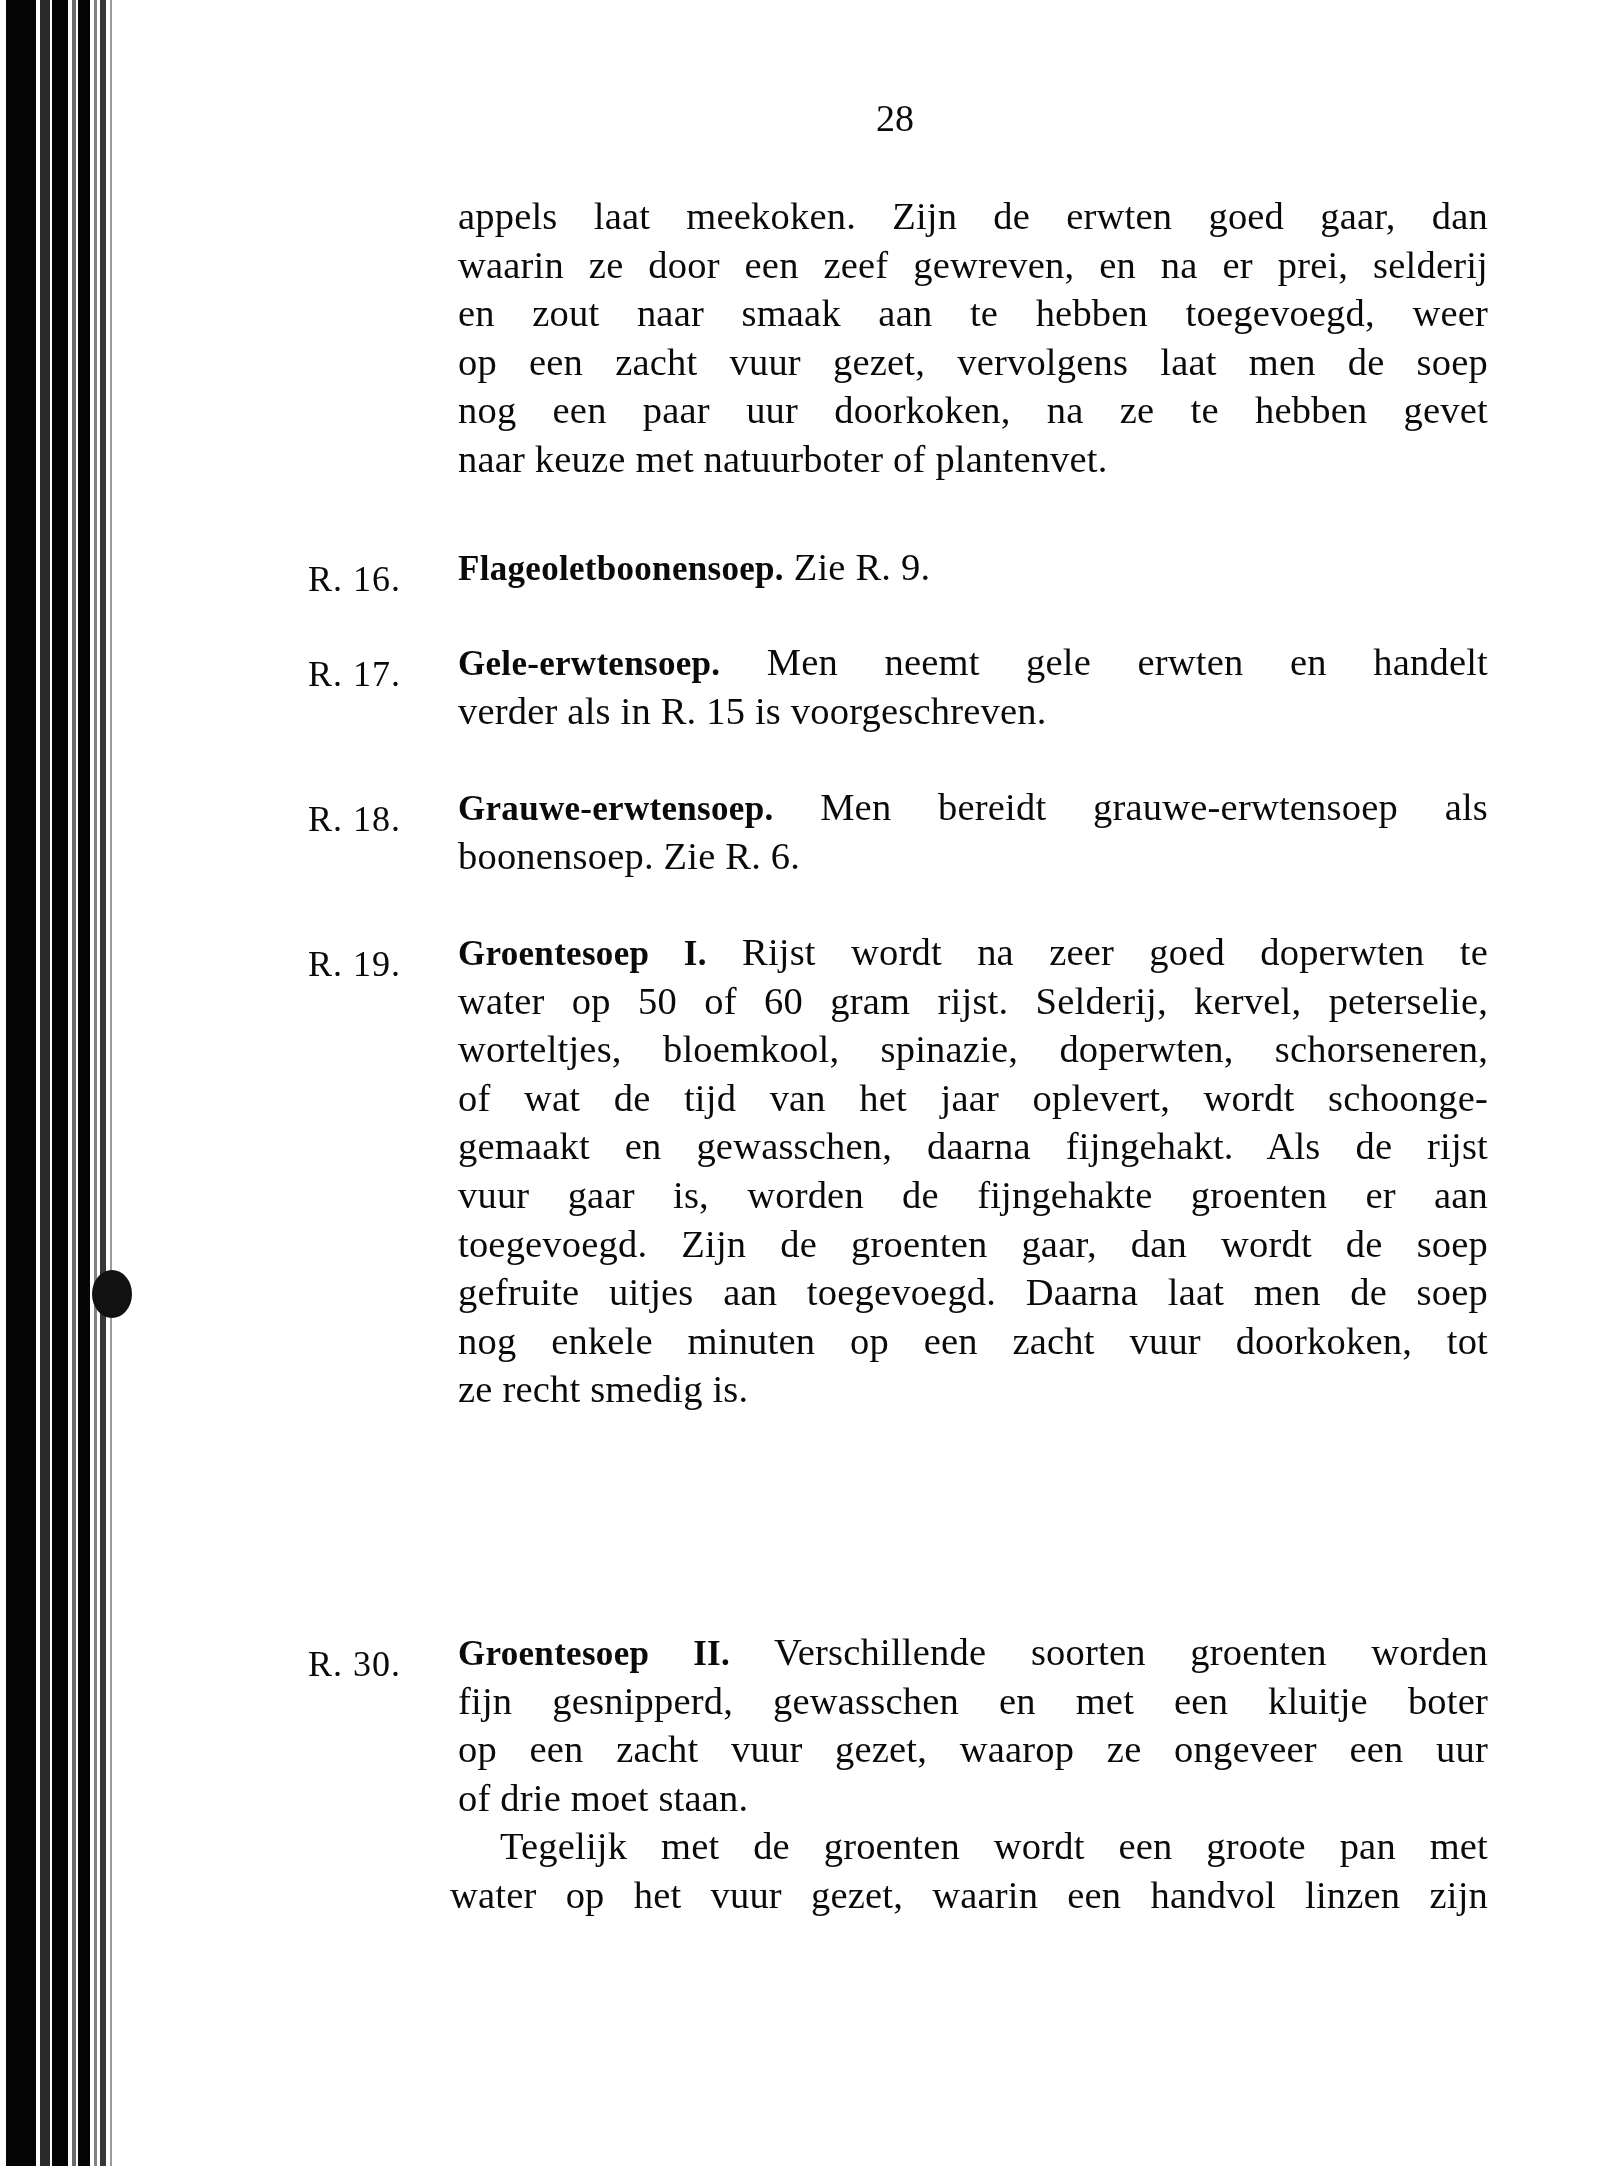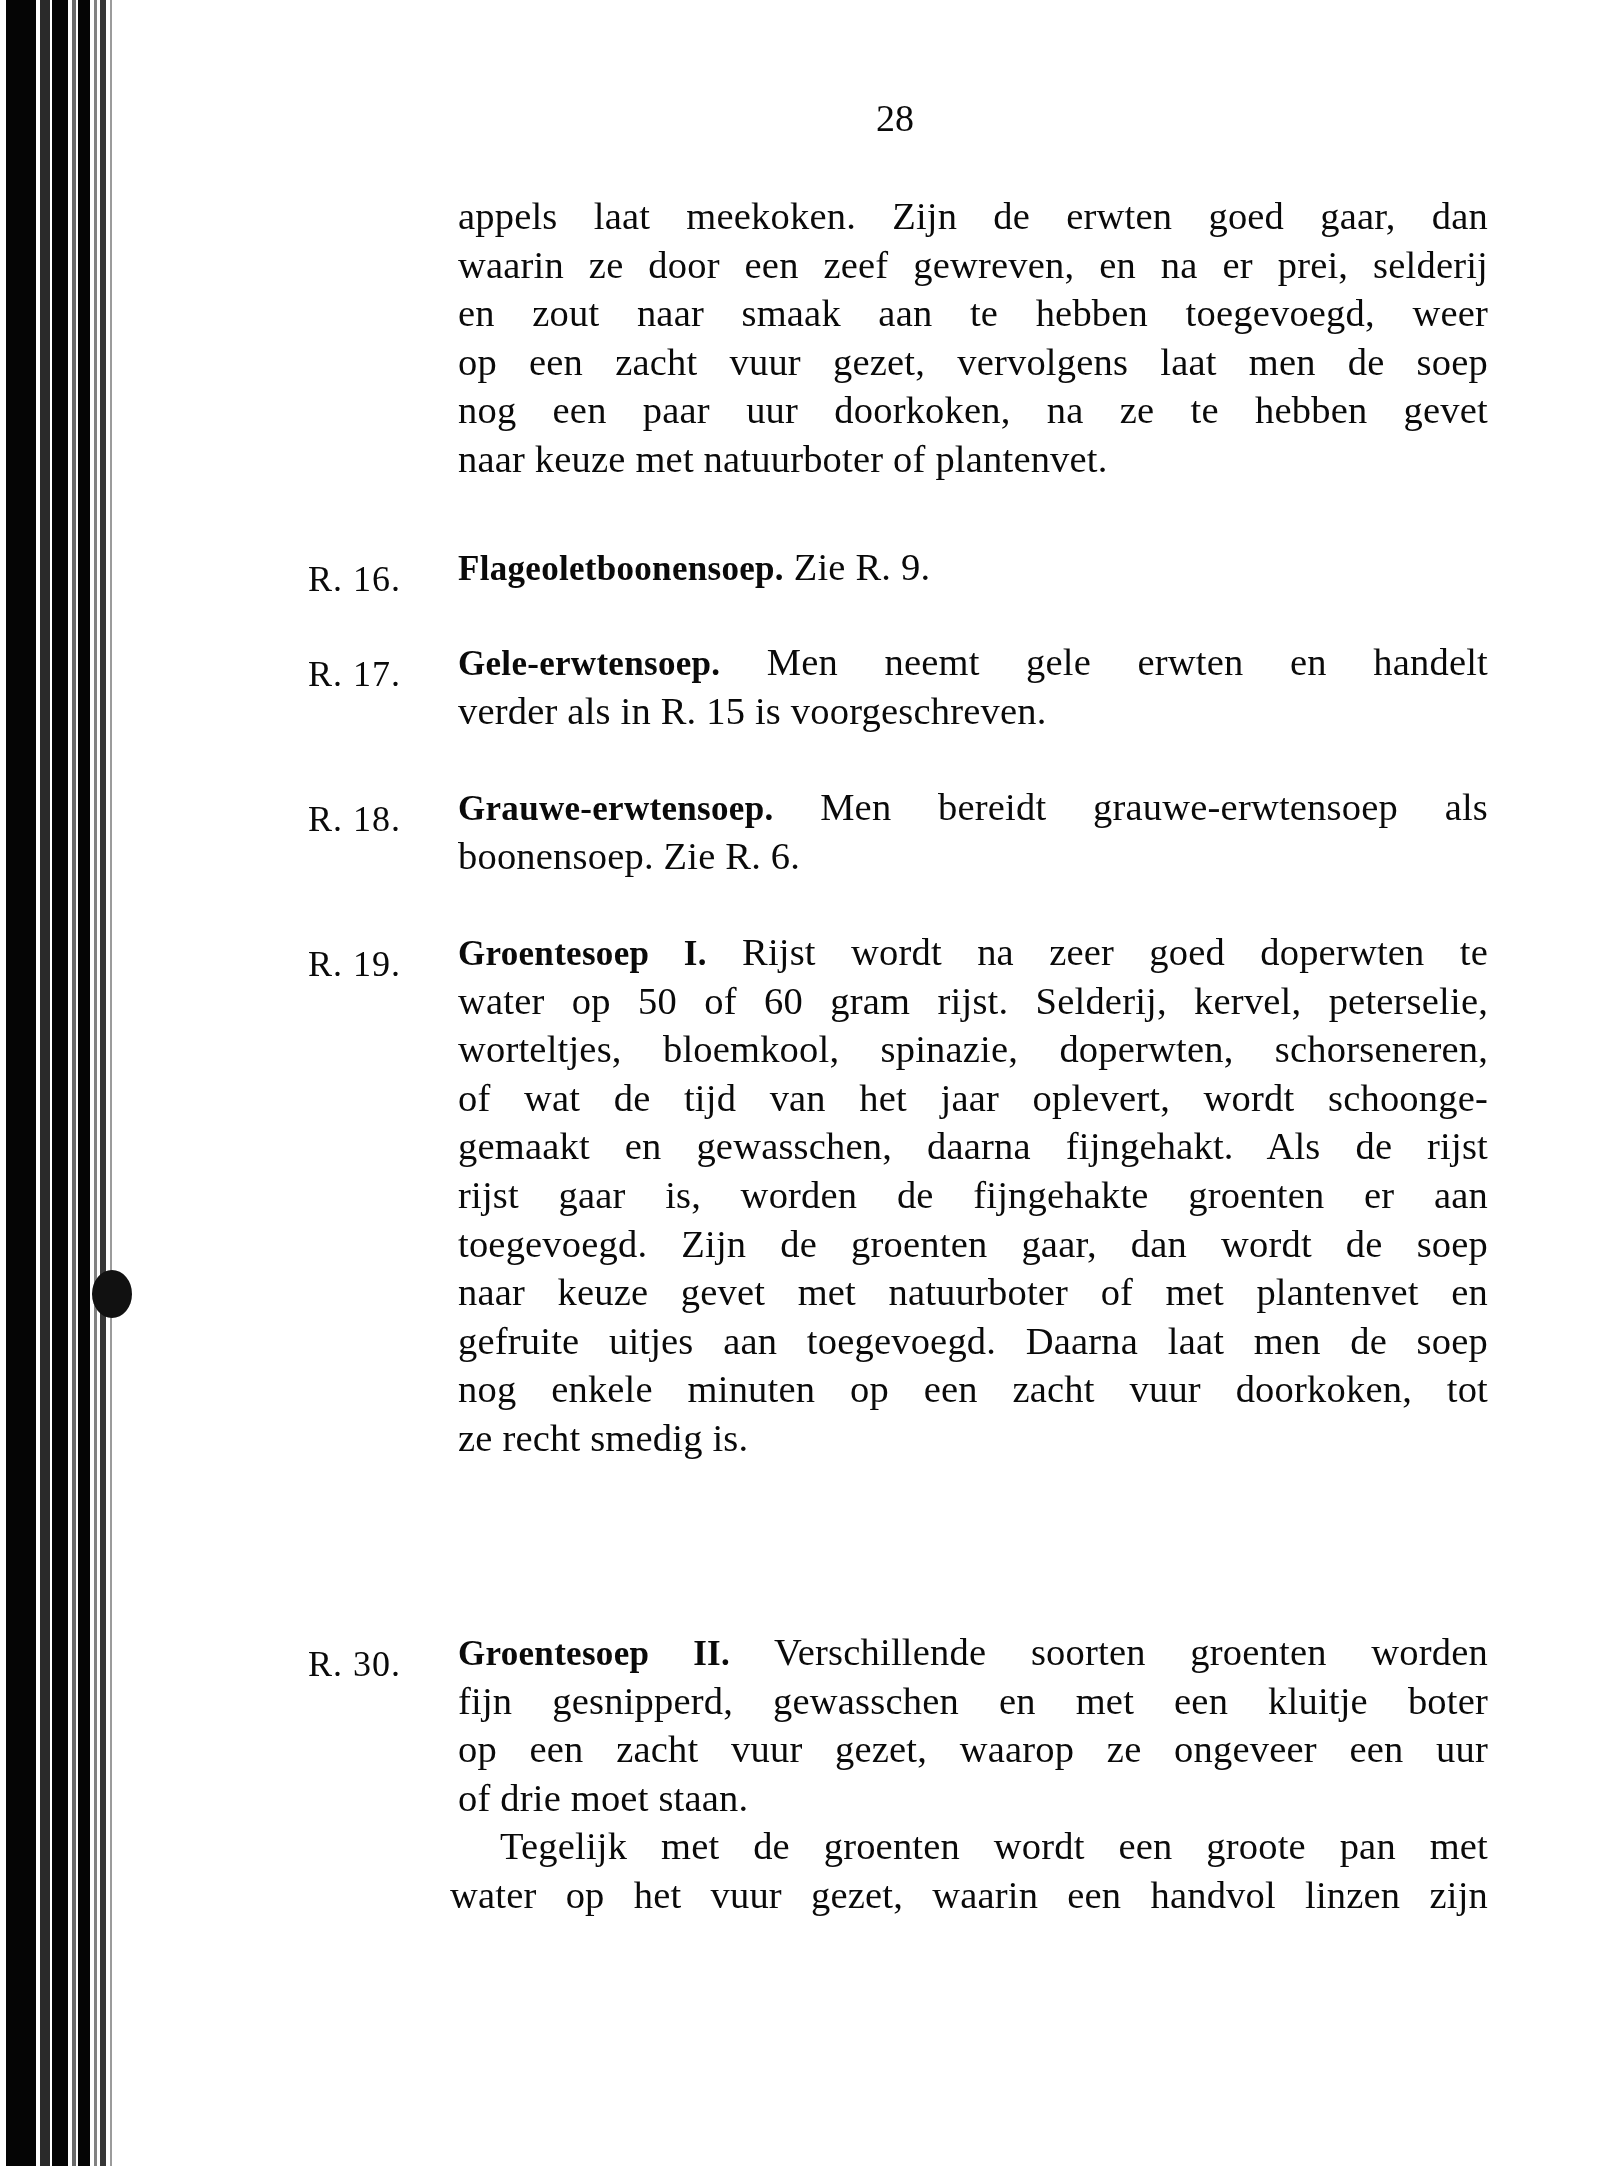--- a/index.html
+++ b/index.html
@@ -87,23 +87,22 @@
 <div class="recipe" style="top:928px;">
   <div class="label">
     <span>R.</span><span class="num">19.</span>
   </div>
   <div class="body">
     <span class="line"><span class="title">Groentesoep I.</span><span> Rijst wordt na zeer goed doperwten te</span></span>
     <span class="line">water op 50 of 60 gram rijst. Selderij, kervel, peterselie,</span>
     <span class="line">worteltjes, bloemkool, spinazie, doperwten, schorseneren,</span>
     <span class="line">of wat de tijd van het jaar oplevert, wordt schoonge-</span>
     <span class="line">gemaakt en gewasschen, daarna fijngehakt. Als de rijst</span>
-    <span class="line">rijst gaar is, worden de fijngehakte groenten er aan</span>
+    <span class="line">vuur gaar is, worden de fijngehakte groenten er aan</span>
     <span class="line">toegevoegd. Zijn de groenten gaar, dan wordt de soep</span>
-    <span class="line">naar keuze gevet met natuurboter of met plantenvet en</span>
     <span class="line">gefruite uitjes aan toegevoegd. Daarna laat men de soep</span>
     <span class="line">nog enkele minuten op een zacht vuur doorkoken, tot</span>
     <span class="line last">ze recht smedig is.</span>
   </div>
 </div>
 
 <div class="recipe" style="top:1628px;">
   <div class="label">
     <span>R.</span><span class="num">30.</span>
   </div>

